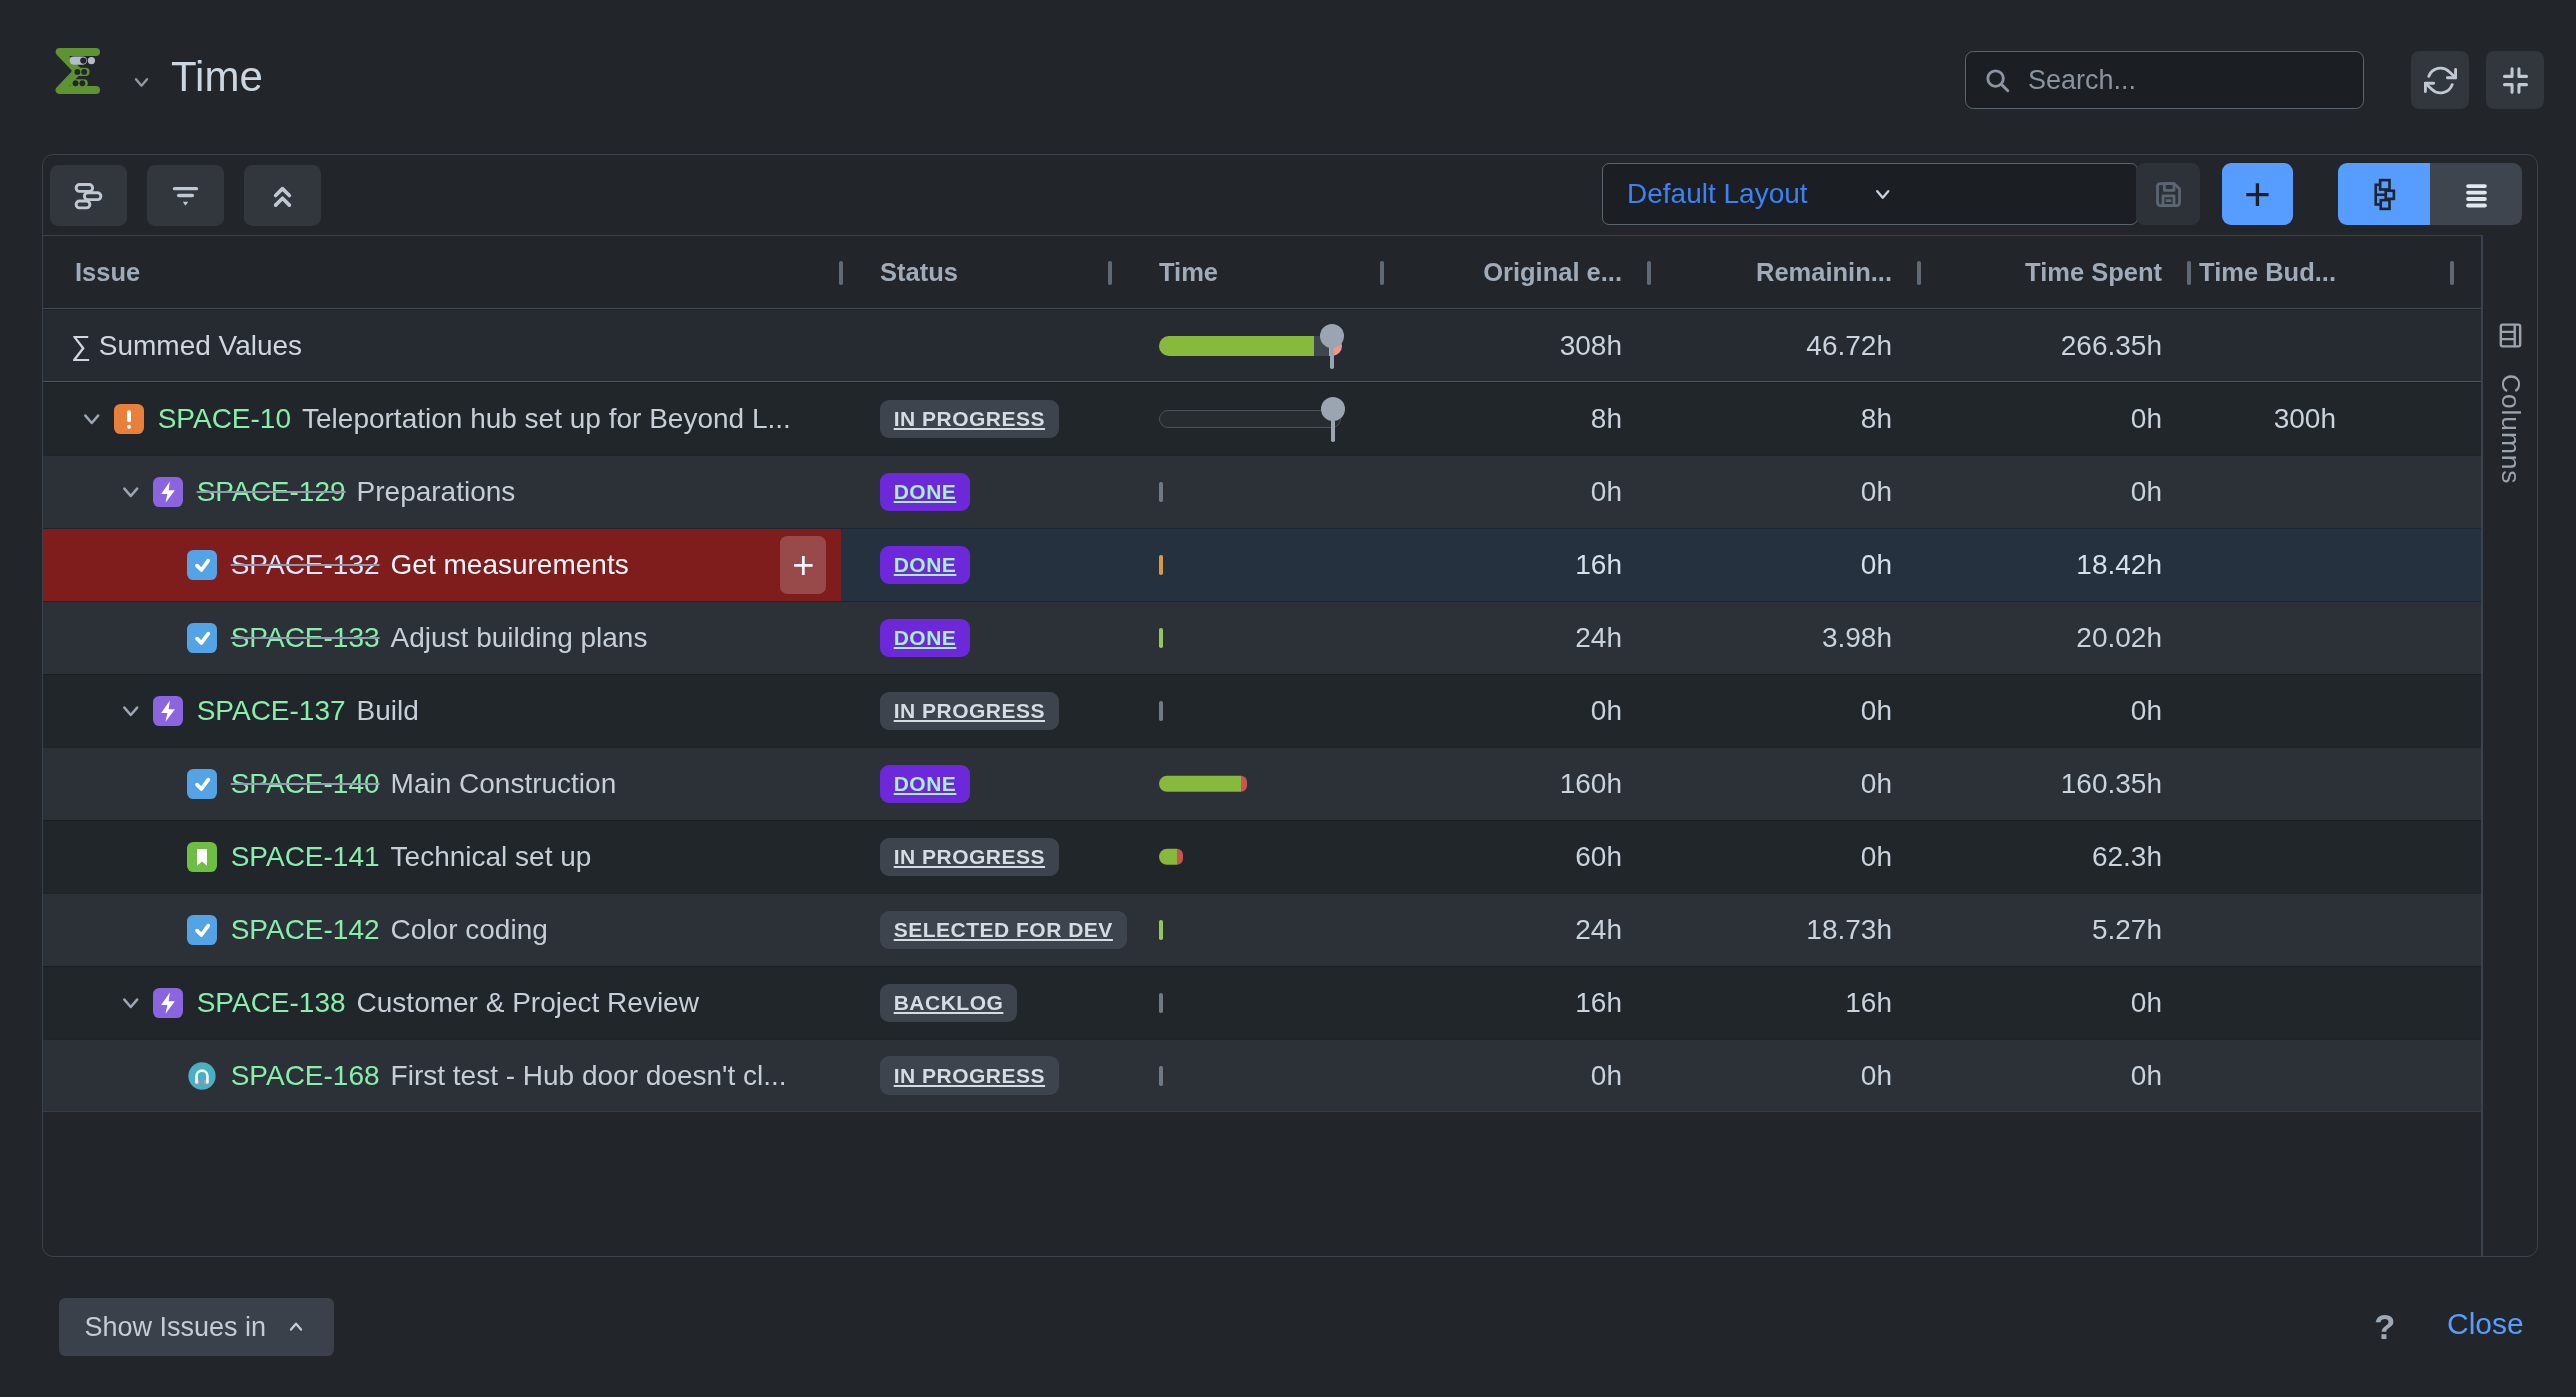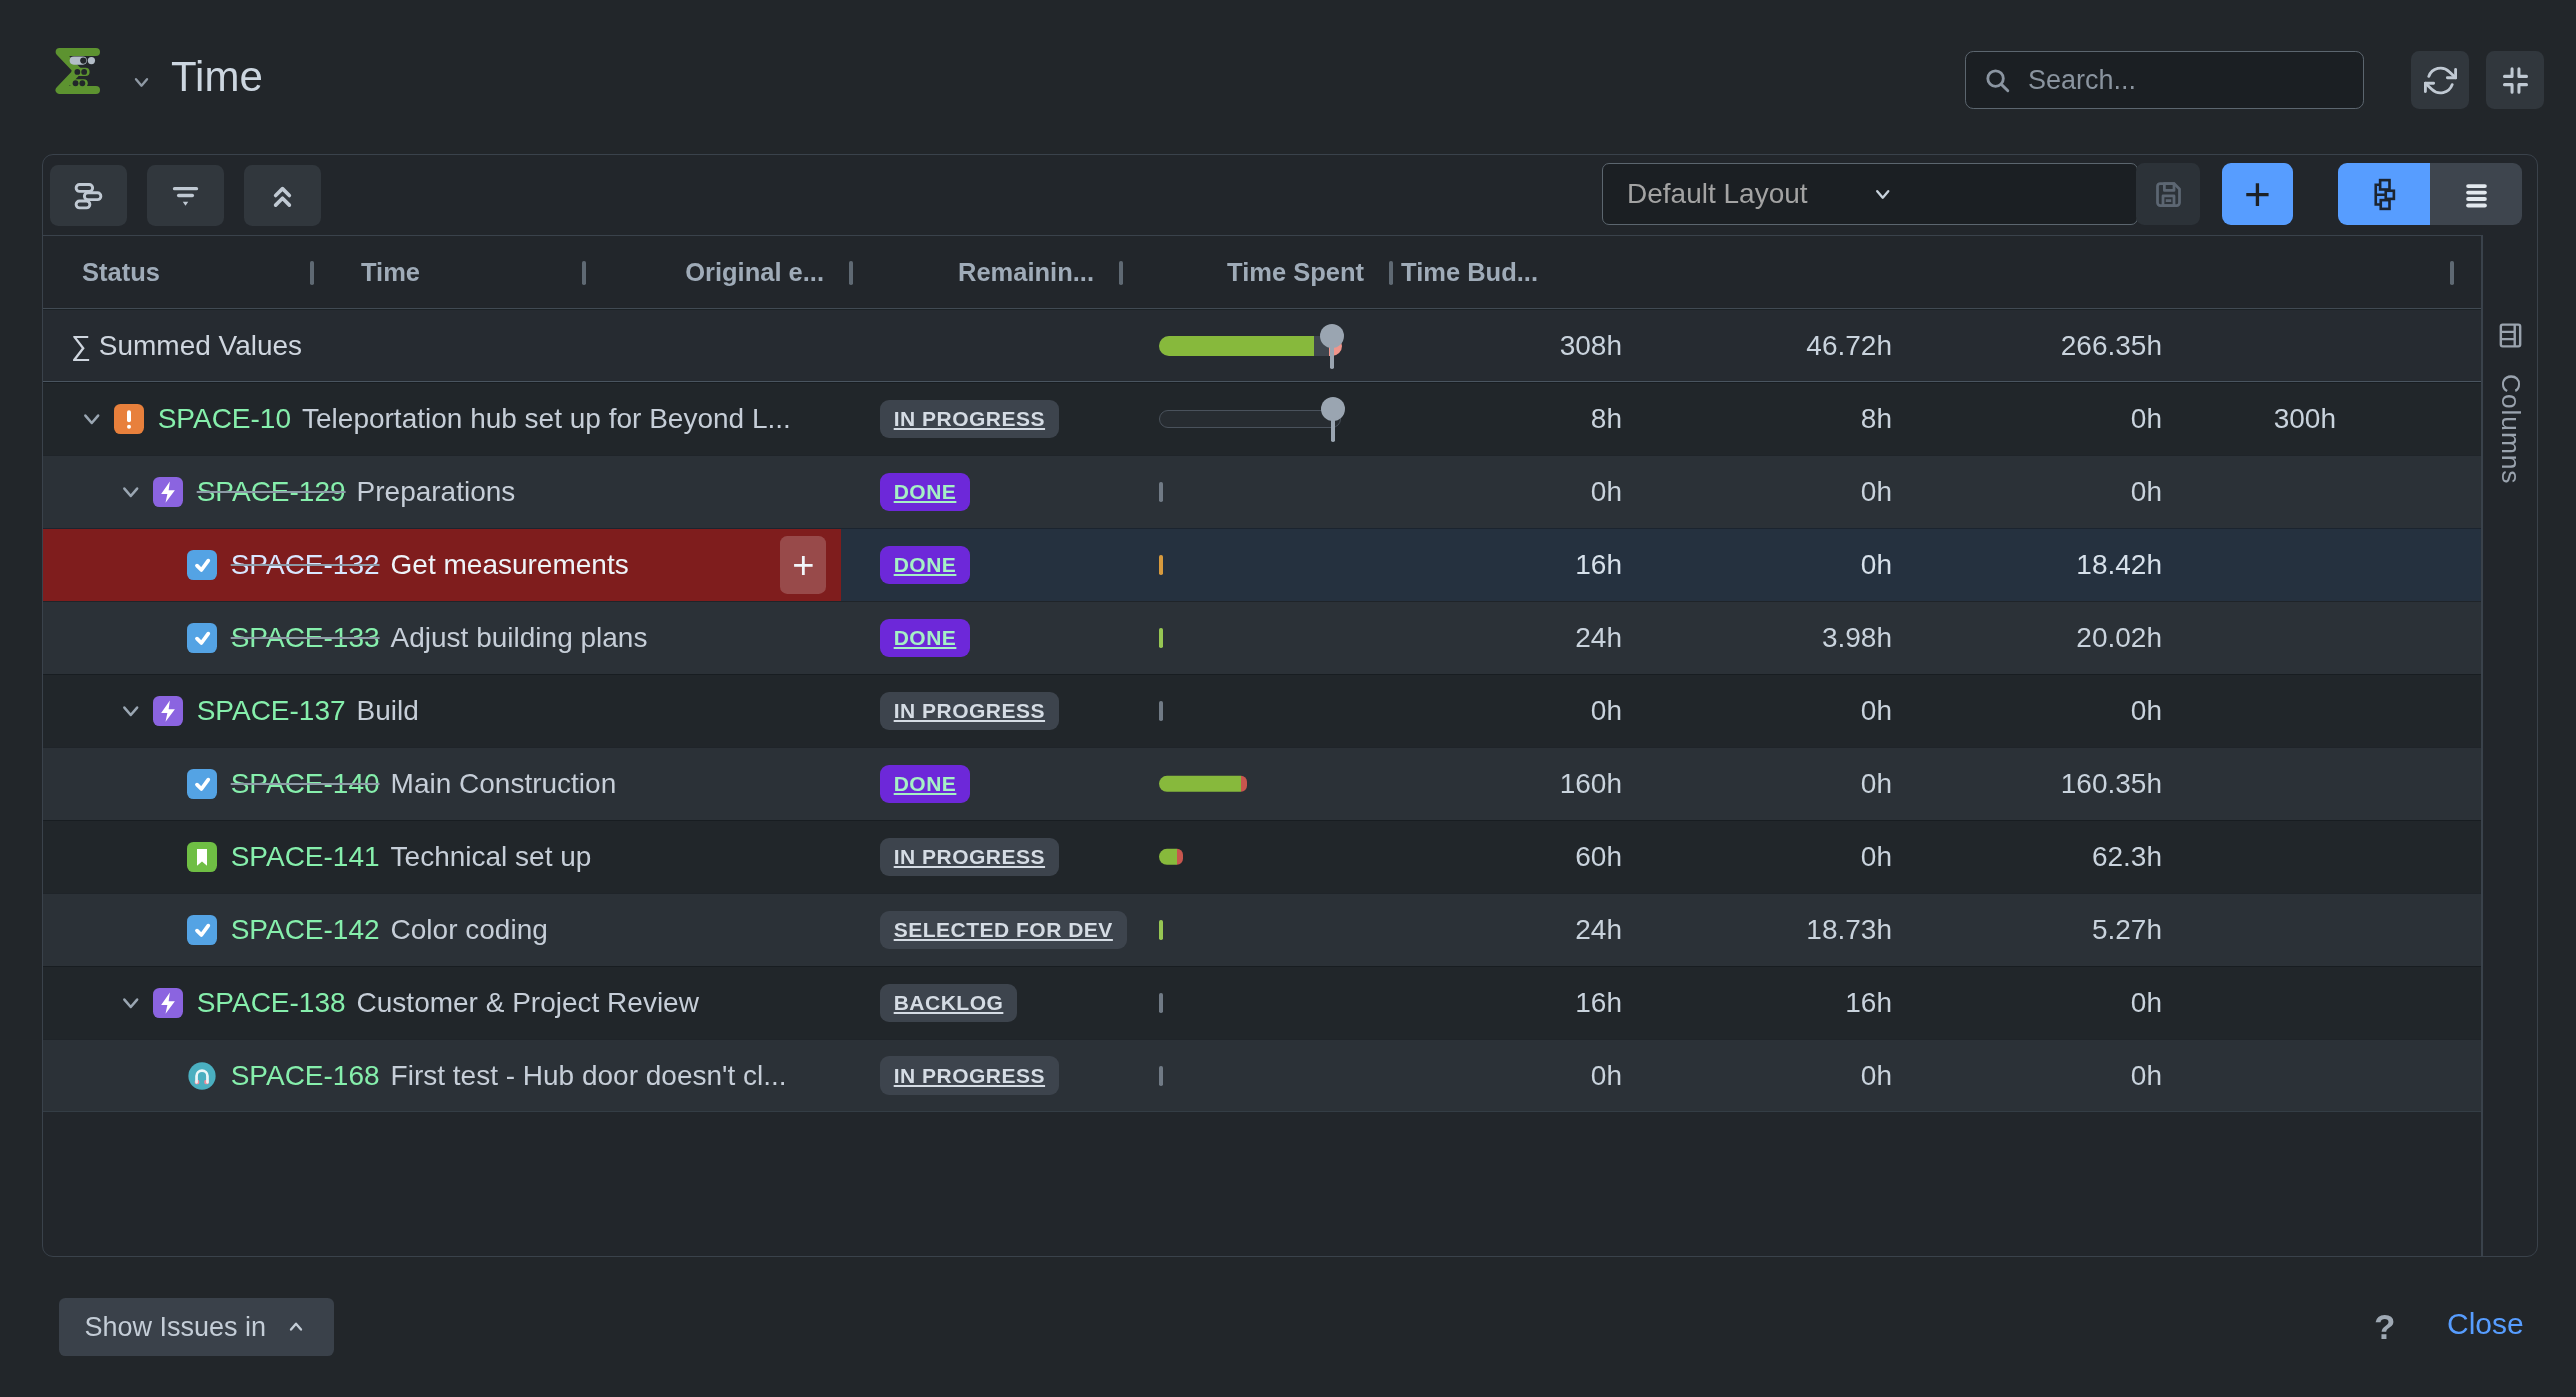--- a/index.html
+++ b/index.html
@@ -26,21 +26,21 @@
   .panel { position:absolute; left:42px; top:154px; width:2496px; height:1103px;
            border:1.8px solid #3a424b; border-radius:11px; background:#22262b; overflow:hidden; }
 
   
   .toolbar { position:absolute; left:0; top:0; width:100%; height:80px; display:flex; align-items:center; }
   .tb-left { display:flex; gap:20px; margin-left:7.3px; }
   .tb-btn { width:77px; height:61px; background:#31373d; border-radius:8.2px;
             display:flex; align-items:center; justify-content:center; cursor:pointer; }
   .layout-select { position:absolute; left:1559px; top:8.2px; width:536px; height:62px; background:#1b1f23;
                    border:1.8px solid #5c666f; border-radius:7px; display:flex; align-items:center;
-                   padding:0 24px; font-size:28px; color:#a3a3a3; cursor:pointer; }
+                   padding:0 24px; font-size:28px; color:#3b82f6; cursor:pointer; }
   .layout-select span { flex:1; }
   .save-btn { position:absolute; left:2093px; top:8.2px; width:64px; height:62px; background:#2c3238;
               border-radius:8.2px; display:flex; align-items:center; justify-content:center; }
   .plus-btn { position:absolute; left:2179px; top:8.2px; width:71px; height:62px; background:#579DFF;
               border-radius:9px; color:#1d2125; font-size:46px; font-weight:500;
               display:flex; align-items:center; justify-content:center; cursor:pointer; line-height:0; }
   .seg { position:absolute; left:2295px; top:8.2px; height:62px; display:flex; border-radius:9px; overflow:hidden; }
   .seg-btn { width:92px; height:62px; display:flex; align-items:center; justify-content:center; cursor:pointer; }
   .seg-hier { background:#579DFF; } .seg-list { background:#3e454e; }
 
@@ -253,20 +253,24 @@
             <rect x="4" y="14" width="16" height="3" rx="1.5"></rect>
               <rect x="4" y="19" width="16" height="3" rx="1.5"></rect>
           </svg>
         </span>
       </div>
     </div>
   </div>
 
   <div class="table">
     <div class="thead">
+      <div class="hc c-issue">
+          <span>Issue</span>
+          <i class="hsep"></i>
+        </div>
       <div class="hc c-status">
           <span>Status</span>
           <i class="hsep"></i>
         </div>
       <div class="hc c-time">
           <span>Time</span>
           <i class="hsep"></i>
         </div>
       <div class="hc c-num">
           <span>Original e...</span>

